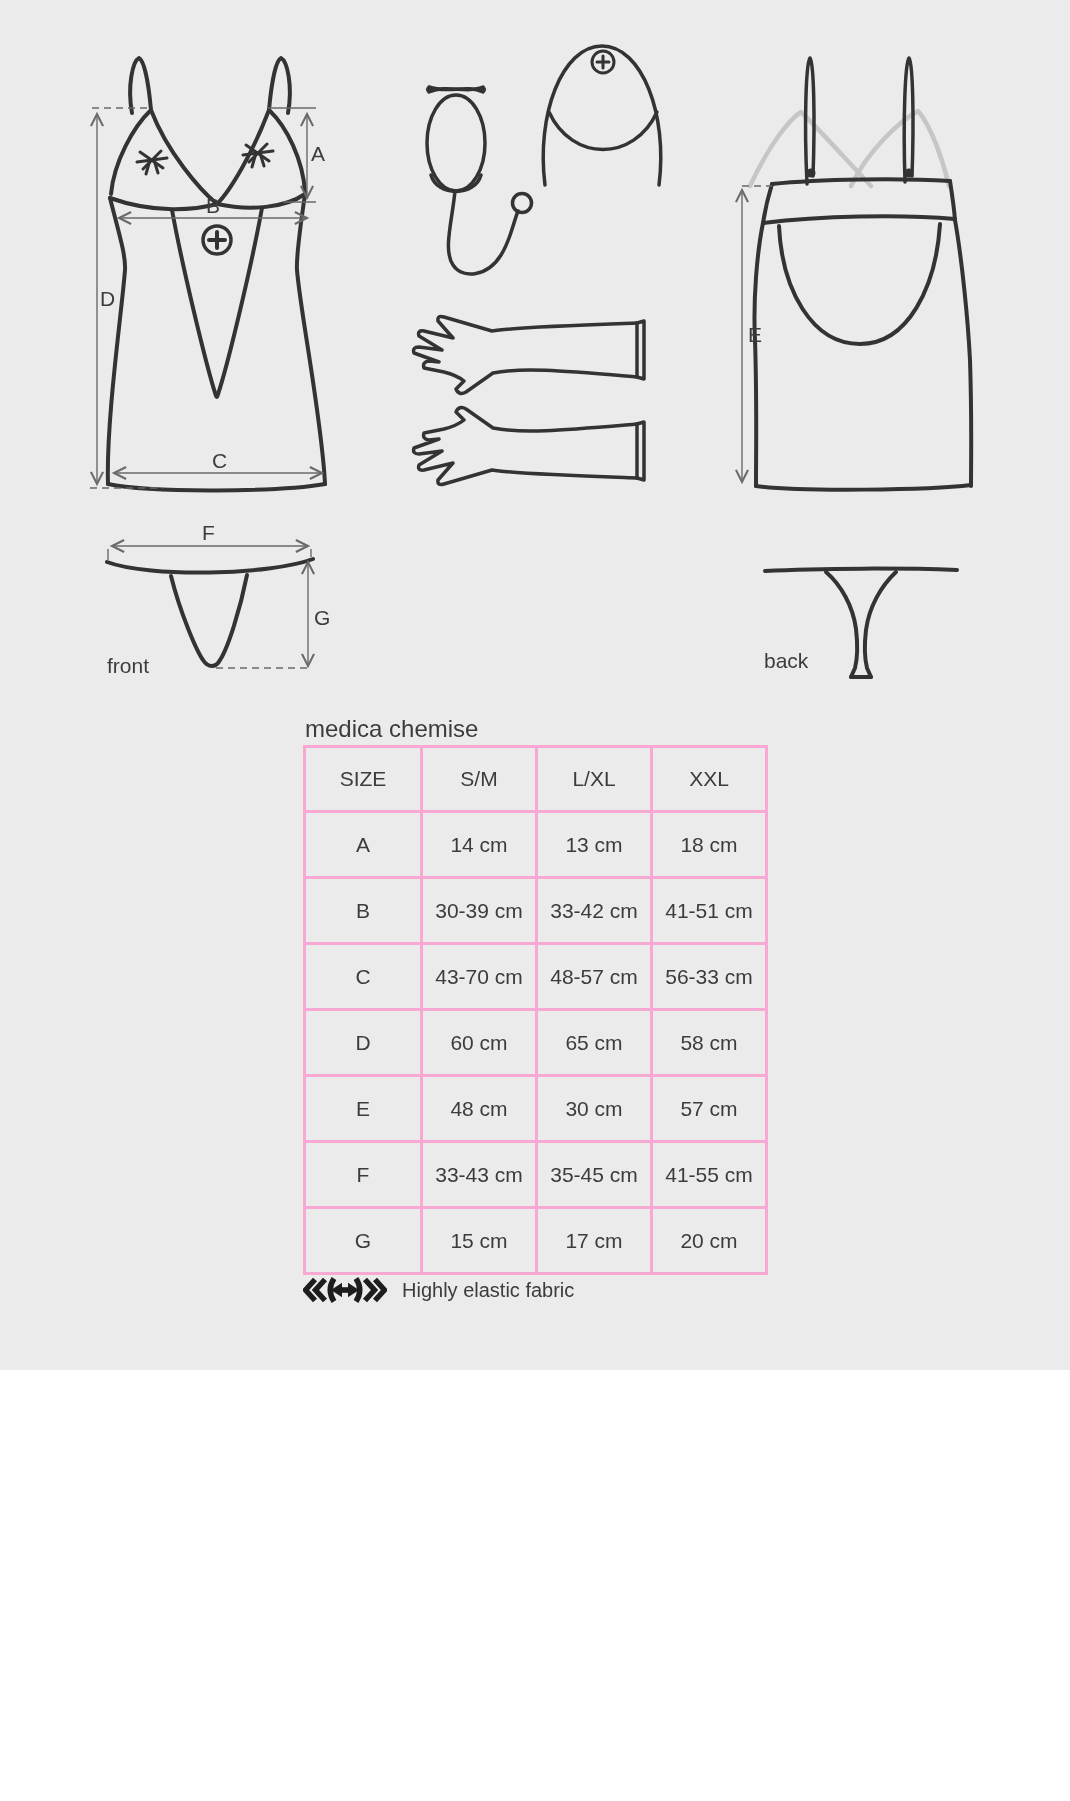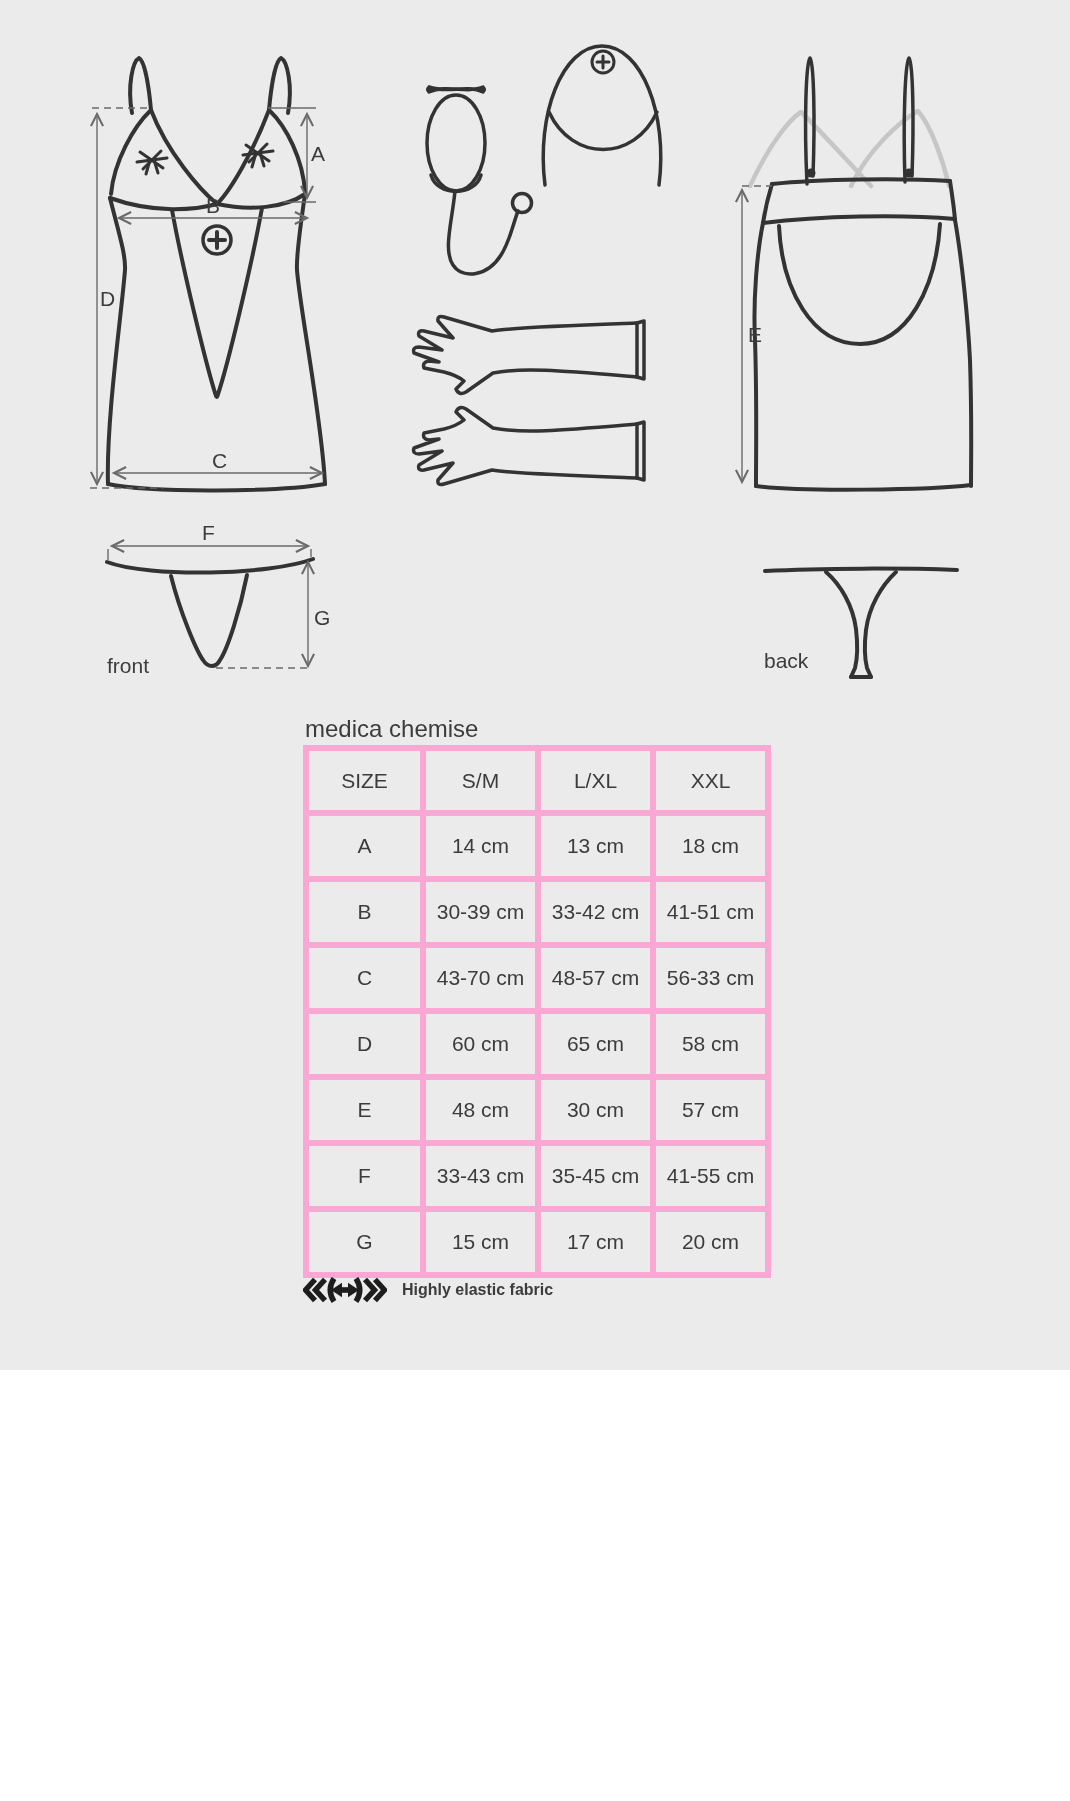--- a/index.html
+++ b/index.html
@@ -20,31 +20,31 @@
   }
   .title {
     position:absolute; left:305px; top:715px;
     font-size:24px; color:#3c3c3c;
   }
   table.size {
     position:absolute; left:303px; top:745px;
     border-collapse:collapse; table-layout:fixed;
   }
   table.size th, table.size td {
-    border:6px solid #f9a8d4;
+    border:3px solid #f9a8d4;
     font-size:21px; font-weight:400; color:#3c3c3c;
     text-align:center; vertical-align:middle; padding:0;
   }
   table.size tr { height:66px; }
   table.size tr.hdr { height:65px; }
   .note {
     position:absolute; left:303px; top:1277px;
     display:flex; align-items:center; gap:15px;
   }
-  .note-text { font-size:16px; color:#3c3c3c;font-weight:bold; }
+  .note-text { font-size:20px; color:#3c3c3c; }
 </style>
 </head>
 <body>
 
 <div class="stage">
   <div class="bg-panel"></div>
 
   <svg class="diagram" width="1070" height="1370" viewBox="0 0 1070 1370">
     <defs>
       <marker id="ah" viewBox="0 0 12 12" refX="10" refY="6" markerWidth="13" markerHeight="13" orient="auto-start-reverse">

